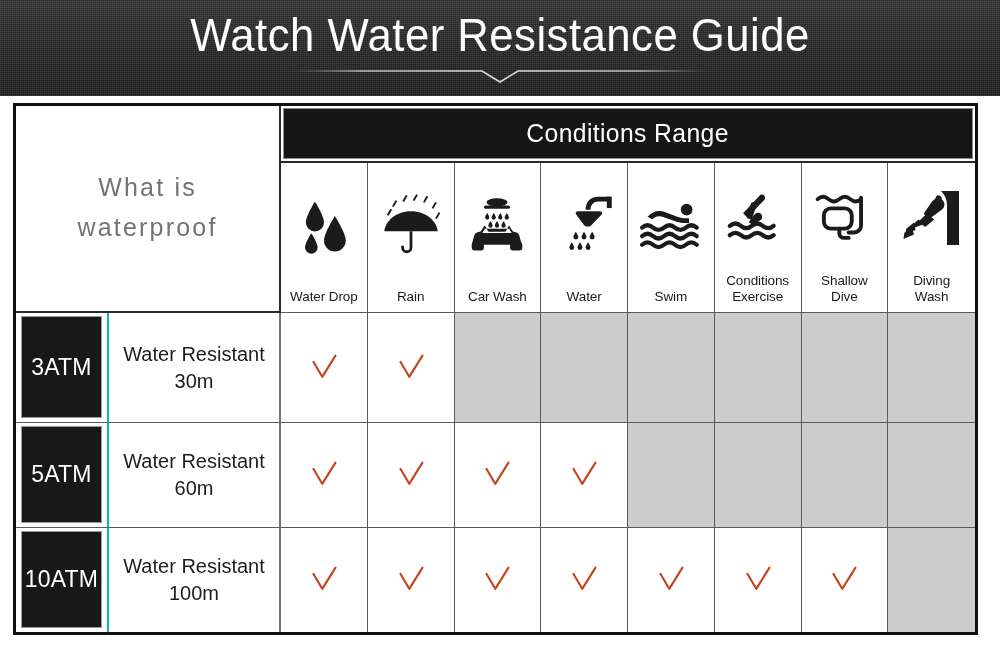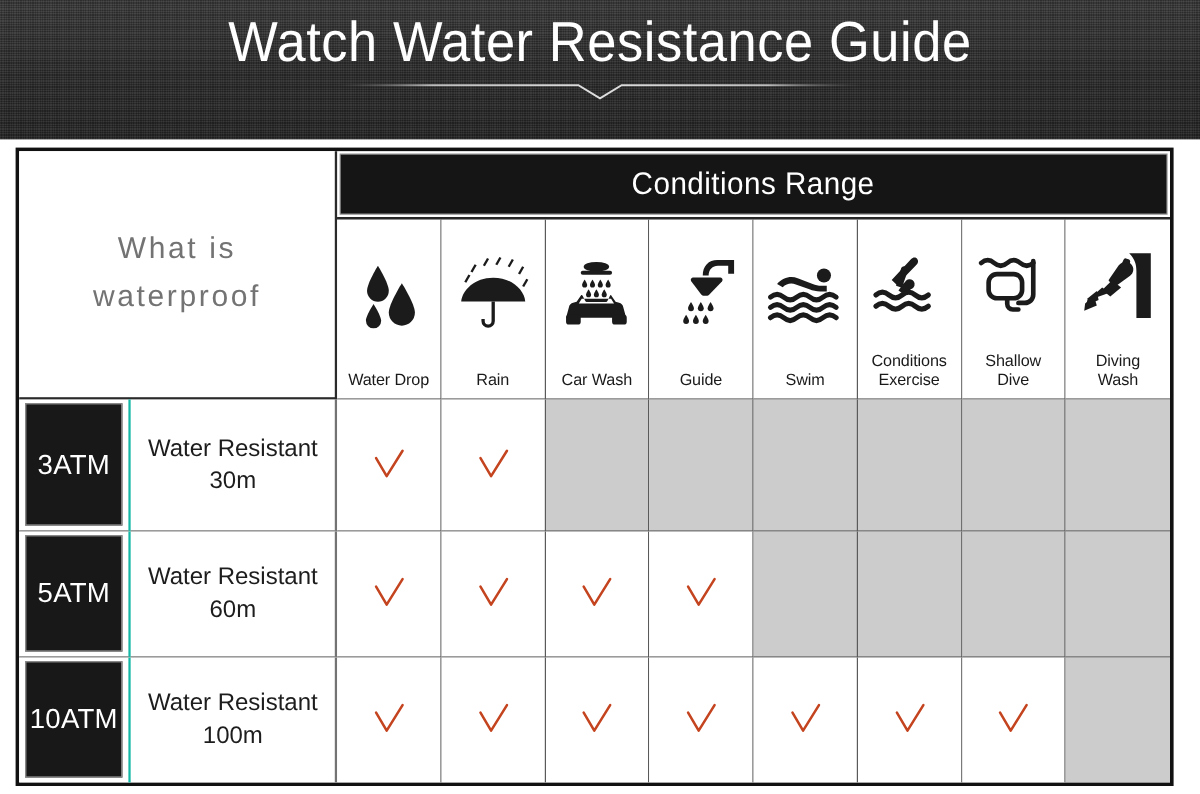--- a/index.html
+++ b/index.html
@@ -11,21 +11,21 @@
     width: 1000px;
     height: 662px;
     font-family: "Liberation Sans", sans-serif;
     overflow: hidden;
   }
 
   
   .banner {
     position: relative;
     width: 1000px;
-    height: 116px;
+    height: 96px;
     background-color: #2e2e2e;
     background-image:
       repeating-linear-gradient(0deg, rgba(255,255,255,.045) 0 1px, rgba(0,0,0,.12) 1px 2px),
       repeating-linear-gradient(90deg, rgba(255,255,255,.035) 0 1px, rgba(0,0,0,.10) 1px 2px),
       linear-gradient(180deg, #3a3a3a 0%, #2c2c2c 55%, #262626 100%);
     overflow: hidden;
   }
   .banner-title {
     position: absolute;
     top: 6px;
@@ -269,21 +269,21 @@
           <g>
             <path d="M28 47 c0 0 -3 4.6 -3 6.4 a3 3 0 0 0 6 0 C31 51.6 28 47 28 47z"></path>
             <path d="M38 47 c0 0 -3 4.6 -3 6.4 a3 3 0 0 0 6 0 C41 51.6 38 47 38 47z"></path>
             <path d="M48 47 c0 0 -3 4.6 -3 6.4 a3 3 0 0 0 6 0 C51 51.6 48 47 48 47z"></path>
             <path d="M33 60 c0 0 -3 4.6 -3 6.4 a3 3 0 0 0 6 0 C36 64.6 33 60 33 60z"></path>
             <path d="M43 60 c0 0 -3 4.6 -3 6.4 a3 3 0 0 0 6 0 C46 64.6 43 60 43 60z"></path>
             <path d="M23 60 c0 0 -3 4.6 -3 6.4 a3 3 0 0 0 6 0 C26 64.6 23 60 23 60z"></path>
           </g>
         </svg>
       </div>
-      <div class="icon-label">Guide</div>
+      <div class="icon-label">Water</div>
     </div>
 
     <div class="cell icon-cell" style="grid-column:7;">
       <div class="icon-box">
         <svg viewBox="0 0 84 64" width="66" height="50" fill="#1b1b1b">
           <circle cx="62" cy="11" r="7.5"></circle>
           <path d="M12 20 c6 -7 15 -9 22 -6 l16 6 c3 1 6 2 9 2 l6 0 l0 6 l-7 0 c-4 0 -8 -1 -11.5 -2.4 L32 20.5 c-5 -2 -10 -1 -14 3 z"></path>
           <g stroke="#1b1b1b" stroke-width="5.4" fill="none" stroke-linecap="round">
             <path d="M5 34 q7 -6 14 0 t14 0 t14 0 t14 0 t14 0"></path>
             <path d="M5 45 q7 -6 14 0 t14 0 t14 0 t14 0 t14 0"></path>

